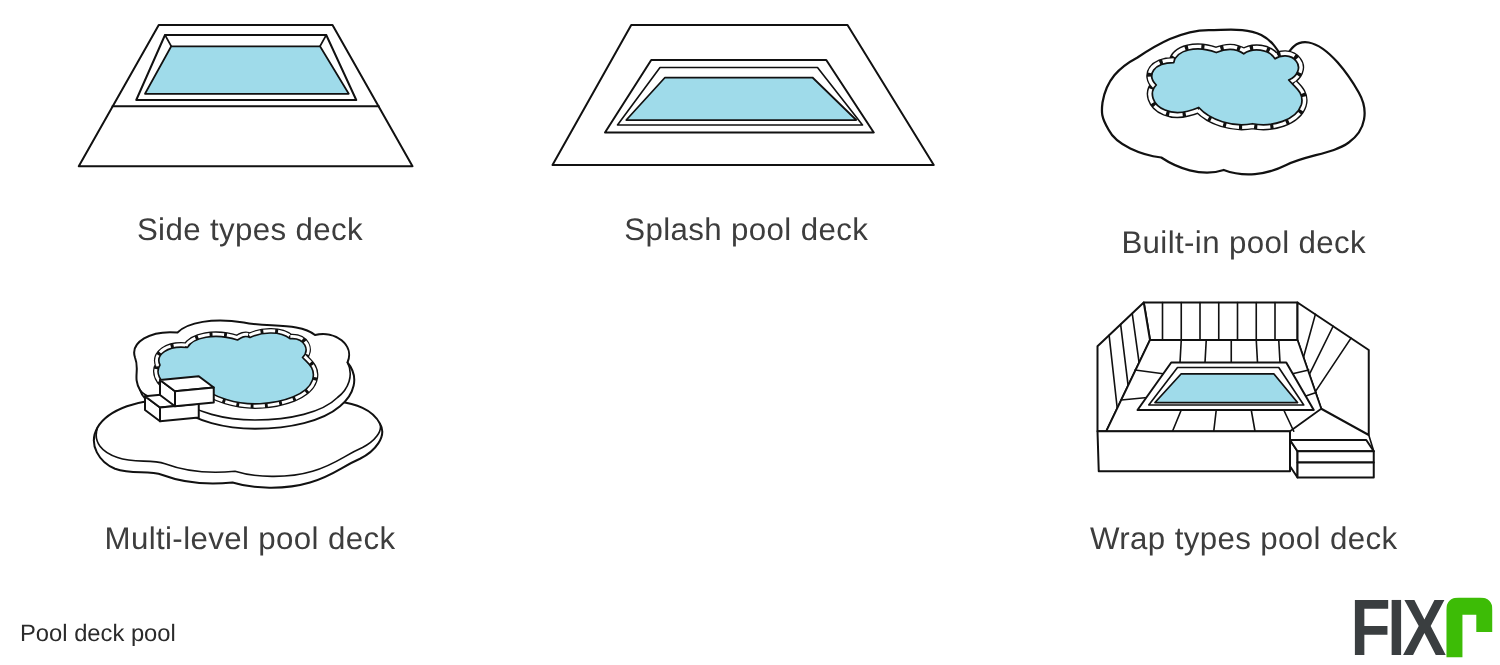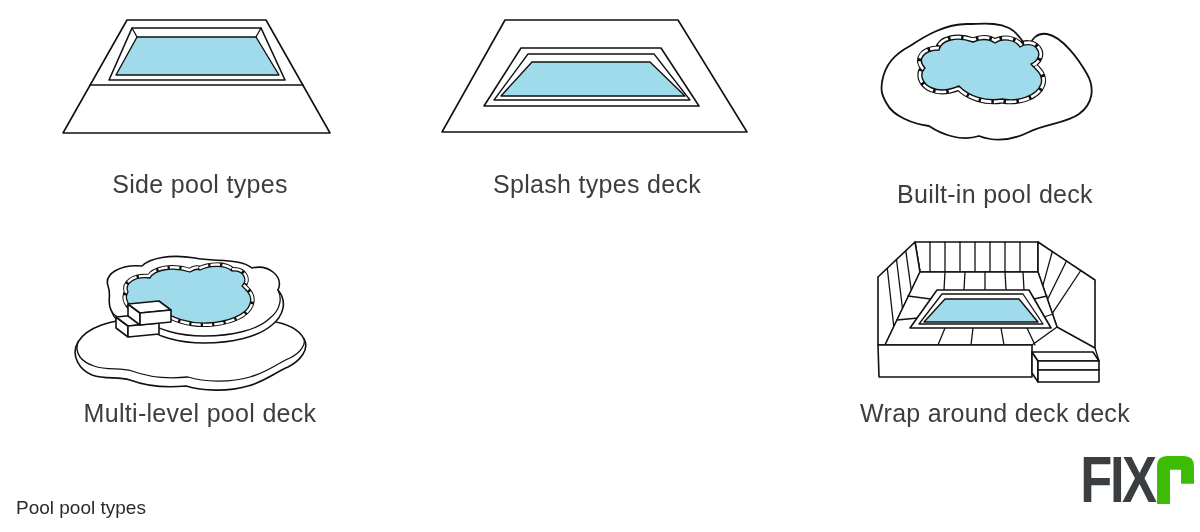--- a/index.html
+++ b/index.html
@@ -7,35 +7,35 @@
   .page {
     position:relative; width:1200px; height:532px; background:#fff;
     font-family:"Liberation Sans", sans-serif; overflow:hidden;
   }
   .card { position:absolute; width:400px; text-align:center; }
   .card svg { display:block; margin:0 auto; }
   .caption {
     margin-top:16px; font-size:25px; font-weight:300;
     color:#3D3D3D; letter-spacing:.3px;
   }
-  .row2 .caption { margin-top:4px; }
+  .row2 .caption { margin-top:22px; }
 
   
   .ln  { fill:none; stroke:#111; stroke-width:1.6; stroke-linejoin:round; stroke-linecap:round; }
   .ln2 { fill:none; stroke:#111; stroke-width:1.3; stroke-linejoin:round; stroke-linecap:round; }
   .fw  { fill:#fff; stroke:#111; stroke-width:1.6; stroke-linejoin:round; }
   .wt  { stroke:#111; stroke-width:1.4; stroke-linejoin:round; }
   .rimB { fill:none; stroke:#111; stroke-width:9; }
   .rimW { fill:none; stroke:#fff; stroke-width:6.8; stroke-dasharray:10 2.4; }
 
   .footer-caption {
     position:absolute; left:16px; top:497px;
     font-size:19px; color:#2B2B2B; font-weight:400;
   }
-  .logo { position:absolute; top:456px; right:6px; display:flex; align-items:flex-end;text-align:center; }
+  .logo { position:absolute; top:478px; right:6px; display:flex; align-items:flex-end;text-align:center; }
   .logo-fix {
     font-weight:800; font-size:64px; line-height:47px; color:#3A3E40;
     letter-spacing:-3px; transform:scaleX(.82); transform-origin:100% 100%;
   }
   .logo-r { width:37px; height:48px; margin-left:2px; display:block; }
 </style>
 </head>
 <body>
 
 <div class="page">
@@ -45,35 +45,35 @@
       <g>
         <path class="fw" d="M127,18 L266,18 L330,131 L63,131 Z"></path>
         <path class="ln" d="M90,83 L303,83"></path>
       </g>
       <g>
         <path class="fw" d="M132,26 L261,26 L285,78 L109,78 Z"></path>
         <path class="wt" d="M137,35 L256,35 L279,73 L116,73 Z" fill="#9FDBEA"></path>
         <path class="ln2" d="M132,26 L137,35 M261,26 L256,35"></path>
       </g>
     </svg>
-    <div class="caption">Side pool types</div>
+    <div class="caption">Side types deck</div>
   </section>
 
   <section class="card" style="left:397px;top:2px">
     <svg width="400" height="152" viewBox="0 0 400 152">
       <g>
         <path class="fw" d="M108,18 L281,18 L350,130 L45,130 Z"></path>
       </g>
       <g>
         <path class="fw" d="M124,46 L264,46 L302,104 L87,104 Z"></path>
         <path class="ln2" d="M131,52 L257,52 L293,98 L97,98 Z"></path>
         <path class="wt" d="M135,60 L253,60 L288,94 L104,94 Z" fill="#9FDBEA"></path>
       </g>
     </svg>
-    <div class="caption">Splash types deck</div>
+    <div class="caption">Splash pool deck</div>
   </section>
 
   <section class="card" style="left:795px;top:12px">
     <svg width="400" height="152" viewBox="0 0 400 152">
       <g>
         <path class="fw" style="stroke-width:1.8" d="M87,70 C90,52 100,42 115,34 C130,24 150,12 172,12 C188,12 202,10 214,16
              C224,21 228,30 232,36 C236,30 240,20 252,22 C268,25 284,48 292,62
              C300,76 298,92 284,102 C272,111 250,112 234,120 C218,128 200,130 184,124
              C166,130 146,122 134,114 C118,112 98,104 92,92 C86,82 86,78 87,70 Z"></path>
       </g>
@@ -164,24 +164,24 @@
         <path class="fw" d="M90,115 L237,115 L237,147 L84,147 L83,115 Z"></path>
       </g>
       <g>
         <path class="fw" d="M237,122 L243,131 L243,152 L237,143 Z"></path>
         <path class="fw" d="M237,122 L298,122 L304,131 L243,131 Z"></path>
         <path class="fw" d="M243,131 L304,131 L304,140 L243,140 Z"></path>
         <path class="fw" d="M243,140 L304,140 L304,152 L243,152 Z"></path>
         <path class="ln2" d="M300,118 L304,131"></path>
       </g>
     </svg>
-    <div class="caption">Wrap around deck deck</div>
+    <div class="caption">Wrap types pool deck</div>
   </section>
 
-  <div class="footer-caption">Pool pool types</div>
+  <div class="footer-caption">Pool deck pool</div>
 
   <div class="logo">
     <span class="logo-fix">FIX</span>
     <svg class="logo-r" viewBox="0 0 40 52">
       <path d="M0,52 L0,11 Q0,0 11,0 L29,0 Q40,0 40,11 L40,30 L26,30 L26,15 L14,15 L14,52 Z" fill="#3DBC06"></path>
     </svg>
   </div>
 
 </div>
 

